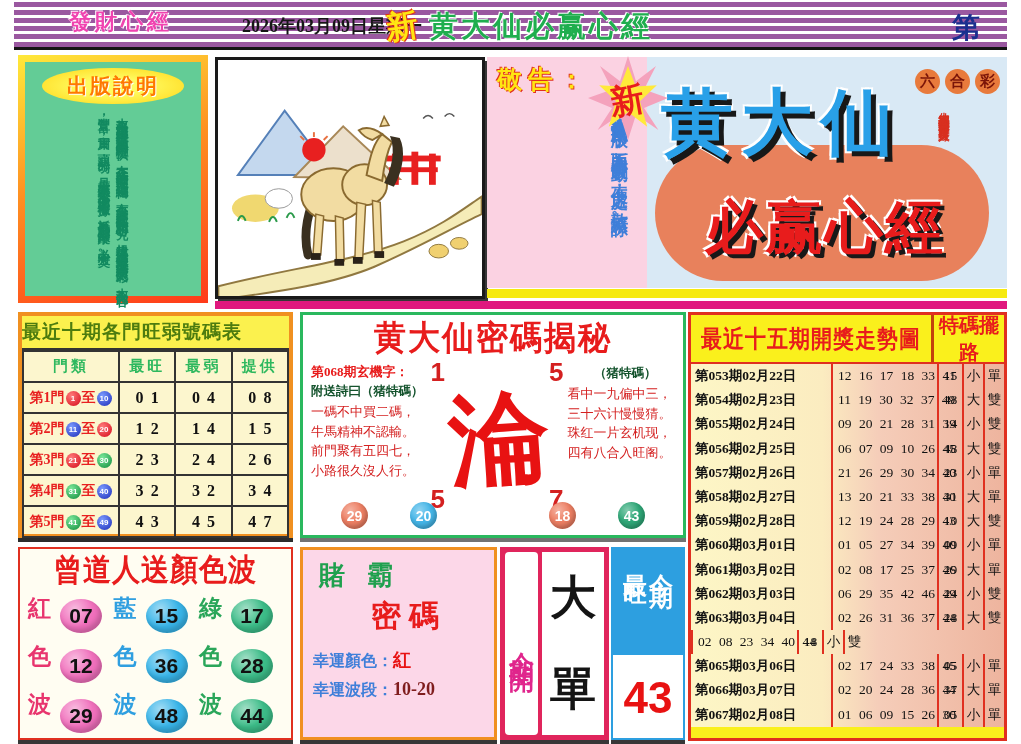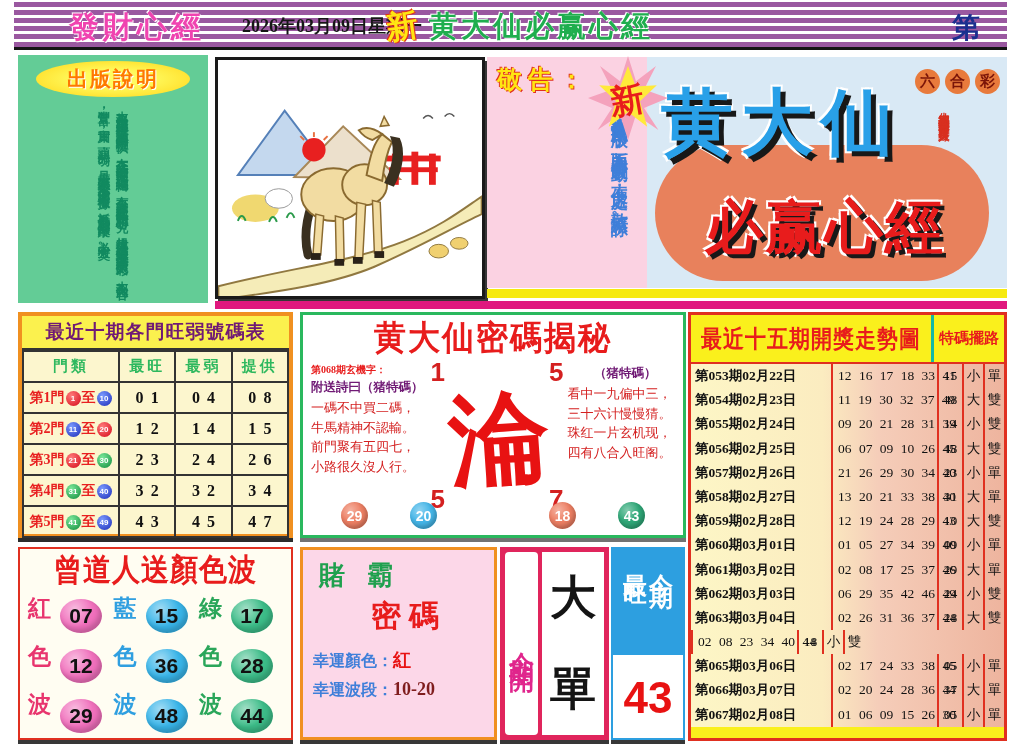--- a/index.html
+++ b/index.html
@@ -3,33 +3,33 @@
 <meta charset="utf-8">
 <style>
   html,body{margin:0;padding:0;background:#ffffff;}
   .page{position:relative;width:1021px;height:744px;background:#ffffff;overflow:hidden;
         font-family:"Liberation Serif","DejaVu Serif",serif;}
 
   
   .hdr{position:absolute;left:14px;top:2px;width:993px;height:45px;
        background:repeating-linear-gradient(180deg,#9a58a0 0 5.5px,#ffffff 5.5px 8px);
        border-bottom:3px solid #141414;}
-  .hdr-masthead{position:absolute;left:55px;top:5px;font-size:30px;font-weight:bold;color:#f043b0;
+  .hdr-masthead{position:absolute;left:55px;top:5px;font-size:22px;font-weight:bold;color:#f043b0;
        text-shadow:1px 1px 0 #fff,-1px -1px 0 #fff;letter-spacing:4px;font-family:"Liberation Sans","DejaVu Sans",sans-serif;}
   .hdr-date{position:absolute;left:228px;top:12px;font-size:18px;font-weight:bold;color:#161616;}
   .hdr-new{position:absolute;left:372px;top:3px;font-size:32px;font-weight:bold;color:#ffe612;
        text-shadow:1px 1px 0 #e03020,-1px -1px 0 #e03020;transform:rotate(-8deg);}
   .hdr-title{position:absolute;left:415px;top:5px;font-size:29px;font-weight:bold;color:#1fae4e;
        text-shadow:1px 1px 0 #fff,-1px -1px 0 #fff;letter-spacing:3px;}
   .hdr-edition{position:absolute;left:938px;top:7px;font-size:28px;font-weight:bold;color:#1a2f8f;
        font-family:"Liberation Sans","DejaVu Sans",sans-serif;}
 
   
   .pub{position:absolute;left:18px;top:55px;width:190px;height:248px;box-sizing:border-box;
-       background:linear-gradient(160deg,#ffe93a,#ff9021 45%,#ff3a1a);}
+       background:linear-gradient(160deg,#ffe93a,#ff9021 45%,#ff3a1a);padding:7px;}
   .pub-in{width:100%;height:100%;background:#63cc96;box-sizing:border-box;padding:4px 6px;}
   .pub-title{width:86%;margin:2px auto 4px;background:radial-gradient(ellipse at center,#fffb60 30%,#ffd415);
        border-radius:50%;text-align:center;font-size:21px;font-weight:bold;color:#ff7800;
        text-shadow:1px 1px 0 #fff;padding:4px 0;letter-spacing:2px;}
   .pub-body{writing-mode:vertical-rl;text-orientation:upright;height:178px;margin:4px auto 0;
        font-size:12.5px;font-weight:bold;color:#128a60;line-height:1.45;letter-spacing:2px;}
 
   
   .pic{position:absolute;left:215px;top:57px;width:270px;height:242px;background:#fff;
        border:3px solid #1a1a1a;box-sizing:border-box;box-shadow:3px 4px 0 rgba(20,20,20,.85);}
@@ -64,21 +64,21 @@
        clip-path:polygon(50% 0,63% 32%,98% 30%,70% 55%,82% 95%,50% 72%,18% 95%,30% 55%,2% 30%,37% 32%);}
   .burst .ch{position:absolute;left:22px;top:22px;font-size:34px;font-weight:bold;color:#e81c1c;transform:rotate(-10deg);}
 
   
   .ybar{position:absolute;left:487px;top:289px;width:520px;height:9px;background:#f6ea10;}
   .mbar{position:absolute;left:215px;top:301px;width:792px;height:8px;background:#e0187e;}
 
   
   .hotweak{position:absolute;left:18px;top:312px;width:275px;height:226px;box-sizing:border-box;
        border:4px solid #f09020;background:#fcf6ce;box-shadow:0 4px 0 rgba(20,20,20,.9);}
-  .hw-title{background:#fbf14e;color:#701a75;font-weight:bold;font-size:19px;text-align:center;
+  .hw-title{background:#fbf14e;color:#4d7c0f;font-weight:bold;font-size:19px;text-align:left;
        letter-spacing:1px;padding:3px 0;border-bottom:2px solid #333;}
   .hw-table{width:100%;border-collapse:collapse;table-layout:fixed;}
   .hw-table th,.hw-table td{border:2px solid #333;text-align:center;padding:0;height:29px;}
   .hw-table th{color:#2eb85e;font-size:15px;font-weight:bold;letter-spacing:3px;}
   .hw-table col.g{width:96px;}
   .gate-cell{color:#e82020;font-weight:bold;font-size:14px;white-space:nowrap;}
   .ball{display:inline-flex;align-items:center;justify-content:center;width:15px;height:15px;border-radius:50%;
        color:#fff;font-size:8px;font-weight:bold;vertical-align:middle;margin:0 1px;
        font-family:"Liberation Sans","DejaVu Sans",sans-serif;}
   .ball.red{background:radial-gradient(circle at 35% 30%,#ff7a7a,#d40818);}
@@ -86,43 +86,43 @@
   .ball.green{background:radial-gradient(circle at 35% 30%,#7ae89a,#0f8a3a);}
   .hw-num{font-size:16px;font-weight:bold;color:#111;letter-spacing:.45em;text-indent:.45em;}
 
   
   .secret{position:absolute;left:300px;top:312px;width:386px;height:226px;box-sizing:border-box;
        border:3px solid #2ab85e;background:#fff;box-shadow:0 4px 0 rgba(20,20,20,.6);}
   .sec-title{text-align:center;font-size:32px;font-weight:bold;color:#e81c1c;letter-spacing:2px;
        margin-top:2px;transform:scaleY(1.05);}
   .sec-cols{display:flex;margin-top:2px;}
   .sec-left{width:122px;padding-left:8px;}
-  .sec-issue{color:#e81c1c;font-weight:bold;font-size:10px;}
-  .sec-label{color:#701a75;font-weight:bold;font-size:12.5px;margin:2px 0;}
+  .sec-issue{color:#e81c1c;font-weight:bold;font-size:13px;}
+  .sec-label{color:#14532d;font-weight:bold;font-size:12.5px;margin:2px 0;}
   .sec-poem div{color:#d42020;font-size:13px;line-height:1.5;white-space:nowrap;}
   .sec-center{position:relative;width:140px;height:148px;}
   .sec-char{position:absolute;left:50%;top:52%;transform:translate(-50%,-50%) rotate(-4deg);
        font-size:100px;font-weight:bold;color:#e81212;line-height:1;}
   .sec-n{position:absolute;font-size:26px;font-weight:bold;color:#d42020;font-family:"Liberation Sans","DejaVu Sans",sans-serif;}
   .sec-n.tl{left:0;top:-6px;} .sec-n.tr{right:4px;top:-6px;} .sec-n.bl{left:0;bottom:-4px;} .sec-n.br{right:4px;bottom:-4px;}
   .sec-right{width:118px;}
   .sec-right .sec-label{text-align:center;}
   .sballs{position:absolute;left:0;bottom:6px;width:100%;display:flex;padding:0 38px;box-sizing:border-box;}
   .sball{width:27px;height:27px;border-radius:50%;display:flex;align-items:center;justify-content:center;
        color:#fff;font-size:14px;font-weight:bold;font-family:"Liberation Sans","DejaVu Sans",sans-serif;
        box-shadow:inset -2px -3px 4px rgba(0,0,0,.25);}
   .sball + .sball{margin-left:42px;}
   .sball.gap{margin-left:auto;}
 
   
   .trend{position:absolute;left:688px;top:312px;width:319px;height:429px;box-sizing:border-box;
        border:3px solid #e03020;background:#faf01c;}
   .t-head{display:flex;height:47px;align-items:center;border-bottom:2px solid #e03020;}
   .t-title{flex:1;text-align:center;color:#e81c1c;font-size:21px;font-weight:bold;letter-spacing:1px;transform:scaleY(1.15);}
-  .t-side{width:70px;border-left:3px solid #14b8a6;color:#e81c1c;font-size:15px;font-weight:bold;
+  .t-side{width:70px;border-left:3px solid #c2410c;color:#e81c1c;font-size:20px;font-weight:bold;
        text-align:center;align-self:stretch;display:flex;align-items:center;justify-content:center;letter-spacing:0;}
   .t-body{height:364px;}
   .trow{display:flex;height:24.2px;line-height:24.2px;
        background:linear-gradient(90deg,#fdf6c6 0,#fbecc0 42%,#f5cdb9 60%,#eeb49e 100%);}
   .c-period{width:140px;box-sizing:border-box;padding-left:4px;font-size:13.5px;font-weight:bold;color:#111;white-space:nowrap;}
   .c-nums{width:106px;box-sizing:border-box;border-left:2px solid #e03020;padding-left:5px;
        font-size:13.5px;color:#111;word-spacing:4px;white-space:nowrap;}
   .c-sp{width:25px;box-sizing:border-box;border-left:2px solid #e03020;text-align:center;font-size:13.5px;color:#111;}
   .c-size{width:21px;box-sizing:border-box;border-left:2px solid #e03020;text-align:center;font-size:13.5px;color:#111;}
   .c-par{width:21px;box-sizing:border-box;border-left:2px solid #e03020;text-align:center;font-size:13.5px;color:#111;}

